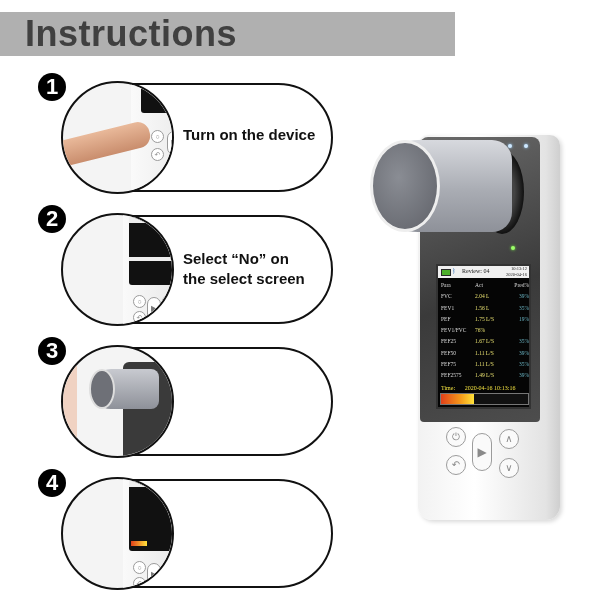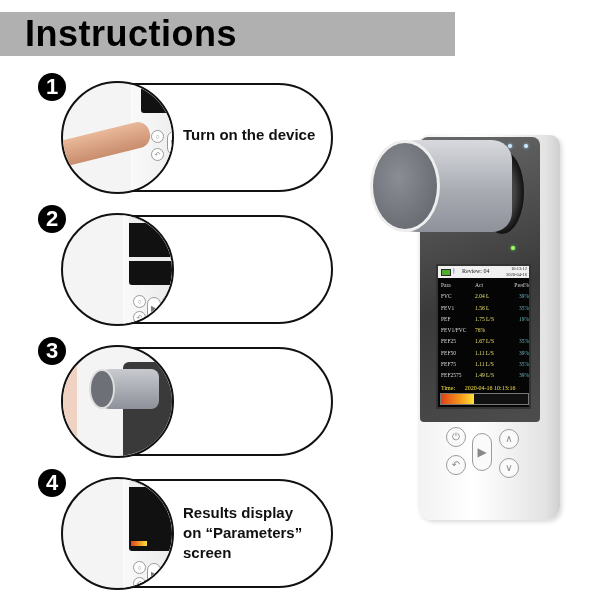--- a/index.html
+++ b/index.html
@@ -1,18 +1,18 @@
 <!DOCTYPE html>
 <html><head>
 <meta charset="utf-8">
 <style>
   html,body{margin:0;padding:0;background:#fff;}
   body{width:600px;height:600px;position:relative;overflow:hidden;font-family:"Liberation Sans",sans-serif;}
   .title-band{position:absolute;left:0;top:12px;width:455px;height:44px;background:#b0b0b0;}
-  .title-text{position:absolute;left:25px;top:2px;font-size:36px;font-weight:bold;color:#000000;letter-spacing:0.5px;line-height:40px;}
+  .title-text{position:absolute;left:25px;top:2px;font-size:36px;font-weight:bold;color:#404040;letter-spacing:0.5px;line-height:40px;}
 
   .step{position:absolute;left:30px;width:320px;height:120px;}
   .badge{position:absolute;left:8px;top:0;width:28px;height:28px;border-radius:50%;background:#000;color:#fff;font-weight:bold;font-size:22px;line-height:28px;text-align:center;}
   .pill{position:absolute;left:33px;top:10px;width:270px;height:109px;border:2.5px solid #111;border-radius:56px;background:#fff;box-sizing:border-box;}
   .circle{position:absolute;left:31px;top:8px;width:113px;height:113px;border-radius:50%;border:2.5px solid #111;box-sizing:border-box;overflow:hidden;background:#f4f4f4;}
   .step-text{position:absolute;left:153px;font-size:15px;font-weight:bold;color:#111;line-height:20px;}
 
   
   .mini-body{position:absolute;background:linear-gradient(90deg,#fafafa,#e6e6e6);border-radius:6px;}
   .mini-screen{position:absolute;background:#111;border-radius:3px;}
@@ -80,20 +80,24 @@
     <div class="mini-screen" style="left:66px;top:2px;width:46px;height:68px;">
       <div style="position:absolute;left:0;top:0;width:100%;height:6px;background:#eee;"></div>
       <div style="position:absolute;left:0;top:40px;width:100%;height:4px;background:#eee;"></div>
     </div>
     <div class="mini-btn" style="left:70px;top:80px;">○</div>
     <div class="mini-btn" style="left:70px;top:96px;">↶</div>
     <div class="mini-play" style="left:84px;top:82px;">▶</div>
     <div class="mini-btn" style="left:99px;top:80px;">^</div>
     <div class="mini-btn" style="left:99px;top:96px;">v</div>
   </div>
+  <div class="step-text" style="top:44px;">
+    <div>Select “No” on</div>
+    <div>the select screen</div>
+  </div>
 </div>
 
 <div class="step" style="top:337px;">
   <div class="pill"></div>
   <div class="badge">3</div>
   <div class="circle">
     <div style="position:absolute;left:-8px;top:10px;width:22px;height:90px;background:#f0d2c2;border-radius:10px;"></div>
     <div style="position:absolute;left:60px;top:15px;width:60px;height:110px;background:#3a3a3a;border-radius:6px;"></div>
     <div style="position:absolute;left:28px;top:22px;width:68px;height:40px;border-radius:20px 8px 8px 20px;background:linear-gradient(180deg,#c8cad0,#8e9199);"></div>
     <div style="position:absolute;left:26px;top:22px;width:26px;height:40px;border-radius:50%;background:#6e7077;border:2px solid #ddd;box-sizing:border-box;"></div>
@@ -107,25 +111,20 @@
     <div class="mini-body" style="left:60px;top:-5px;width:60px;height:125px;"></div>
     <div class="mini-screen" style="left:66px;top:2px;width:46px;height:70px;">
       <div style="position:absolute;left:0;top:0;width:100%;height:6px;background:#eee;"></div>
       <div style="position:absolute;left:2px;top:60px;width:16px;height:5px;background:linear-gradient(90deg,#e0401a,#ffe23a);"></div>
     </div>
     <div class="mini-btn" style="left:70px;top:82px;">○</div>
     <div class="mini-btn" style="left:70px;top:98px;">↶</div>
     <div class="mini-play" style="left:84px;top:84px;">▶</div>
     <div class="mini-btn" style="left:99px;top:82px;">^</div>
     <div class="mini-btn" style="left:99px;top:98px;">v</div>
-  </div>
-  <div class="step-text" style="top:34px;">
-    <div>Results display</div>
-    <div>on “Parameters”</div>
-    <div>screen</div>
   </div>
 </div>
 
 <div class="dev-body"></div>
 <div class="dev-top"></div>
 <div class="led" style="left:473px;top:147px;"></div>
 <div class="led" style="left:490px;top:145px;"></div>
 <div class="led" style="left:508px;top:144px;"></div>
 <div class="led" style="left:524px;top:144px;"></div>
 <div class="led led-green" style="left:511px;top:246px;"></div>

